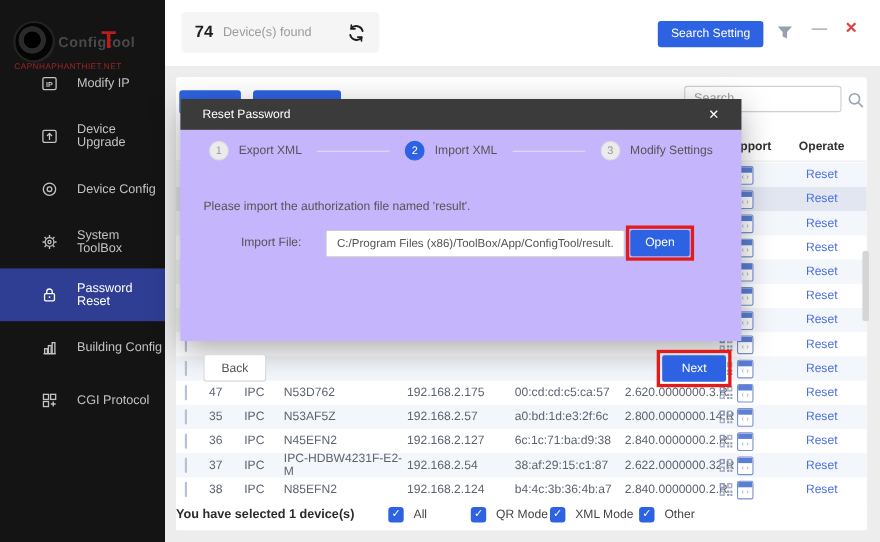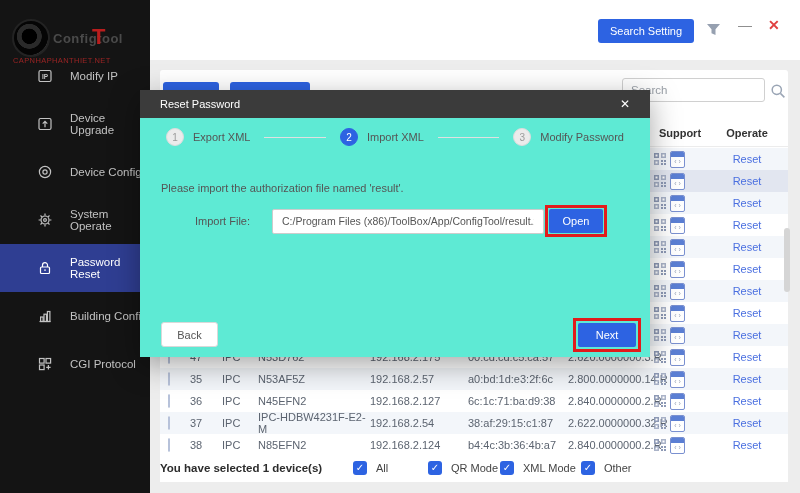--- a/index.html
+++ b/index.html
@@ -66,21 +66,21 @@
   .sel-text { position:absolute; left:0; top:6px; font-size:11.5px; font-weight:bold; color:#2c2c2c; }
   .filter-group { position:absolute; top:5px; display:flex; align-items:center; }
   .fcb { width:14px; height:14px; background:#2d63e2; border-radius:3px; color:#fff; font-size:10px;
          line-height:14px; text-align:center; cursor:pointer; }
   .fcb-label { font-size:11px; color:#444; margin-left:9px; }
 
   .scroll-thumb { position:absolute; left:784px; top:228px; width:6px; height:64px; background:#d5d5d5;
                   border-radius:3px; z-index:4; cursor:grab; }
 
   
-  .modal { position:absolute; left:140px; top:90px; width:510px; height:267px; background:#5eead4;
+  .modal { position:absolute; left:164px; top:90px; width:510px; height:220px; background:#c4b5fd;
            box-shadow:0 8px 28px rgba(0,0,0,.35); z-index:20; }
   .modal-header { height:28px; background:#3b3b3b; display:flex; align-items:center; padding:0 20px;
                   color:#fff; font-size:11px; }
   .modal-close { margin-left:auto; font-size:12px; cursor:pointer; color:#fff; }
   .steps { position:absolute; left:26px; right:26px; top:38px; display:flex; align-items:center; }
   .step { display:flex; align-items:center; }
   .step-num { width:18px; height:18px; border-radius:50%; background:#ebebeb; border:1px solid #dcdcdc;
               color:#9a9a9a; font-size:10px; display:flex; align-items:center; justify-content:center; }
   .step.active .step-num { background:#2d63e2; border-color:#2d63e2; color:#fff; }
   .step-label { font-size:11px; color:#555; margin-left:9px; }
@@ -138,21 +138,21 @@
         <span>Device Config</span>
       </div>
       <div class="menu-item">
         <span class="mi-icon">
           <svg viewBox="0 0 16 16">
             <circle cx="8" cy="8" r="4"></circle>
             <circle cx="8" cy="8" r="1.4"></circle>
             <path d="M8 1.6v2M8 12.4v2M1.6 8h2M12.4 8h2M3.5 3.5l1.4 1.4M11.1 11.1l1.4 1.4M12.5 3.5l-1.4 1.4M4.9 11.1l-1.4 1.4"></path>
           </svg>
         </span>
-        <span>System Operate</span>
+        <span>System ToolBox</span>
       </div>
       <div class="menu-item active">
         <span class="mi-icon">
           <svg viewBox="0 0 16 16">
             <rect x="3.5" y="7" width="9" height="6.5" rx="1"></rect>
             <path d="M5.5 7V5.2a2.5 2.5 0 0 1 5 0V7"></path>
             <path d="M8 9.3v1.7"></path>
           </svg>
         </span>
         <span>Password Reset</span>
@@ -176,20 +176,32 @@
             <rect x="2.5" y="9" width="4.6" height="4.6"></rect>
             <path d="M9.2 11.3h4.4M11.4 9.1v4.4"></path>
           </svg>
         </span>
         <span>CGI Protocol</span>
       </div>
     </div>
 </div>
 
 <div class="topbar">
+  <div class="count-box">
+    <span class="count">74</span>
+    <span class="count-label">Device(s) found</span>
+    <span class="refresh">
+      <svg width="18" height="18" viewBox="0 0 18 18" fill="none" stroke="#1e1e1e" stroke-width="1.8" stroke-linecap="round">
+        <path d="M14.6 7.2A6 6 0 0 0 4.2 4.9"></path>
+          <path d="M3.4 10.8a6 6 0 0 0 10.4 2.3"></path>
+        <path d="M4.4 1.8v3.4h3.4" stroke-width="1.5"></path>
+          <path d="M13.6 16.2v-3.4h-3.4" stroke-width="1.5"></path>
+      </svg>
+    </span>
+  </div>
   <button class="search-setting">Search Setting</button>
   <span class="win-filter">
     <svg width="15" height="13" viewBox="0 0 15 13" fill="#96a0b0">
         <path d="M1 1h13L9.5 6.2V12l-4-1.8V6.2z"></path>
       </svg>
   </span>
   <span class="win-min">—</span>
   <span class="win-close">✕</span>
 </div>
 
@@ -670,21 +682,21 @@
         <span class="step-label">Export XML</span>
       </div>
       <div class="step-line"></div>
       <div class="step active">
         <span class="step-num">2</span>
         <span class="step-label">Import XML</span>
       </div>
       <div class="step-line"></div>
       <div class="step">
         <span class="step-num">3</span>
-        <span class="step-label">Modify Password</span>
+        <span class="step-label">Modify Settings</span>
       </div>
     </div>
   <div class="modal-hint">Please import the authorization file named 'result'.</div>
   <div class="import-row">
     <span class="import-label">Import File:</span>
     <input class="file-input" type="text" value="C:/Program Files (x86)/ToolBox/App/ConfigTool/result.xml" style="">
     <span class="red-box">
       <button class="btn-open">Open</button>
     </span>
   </div>

